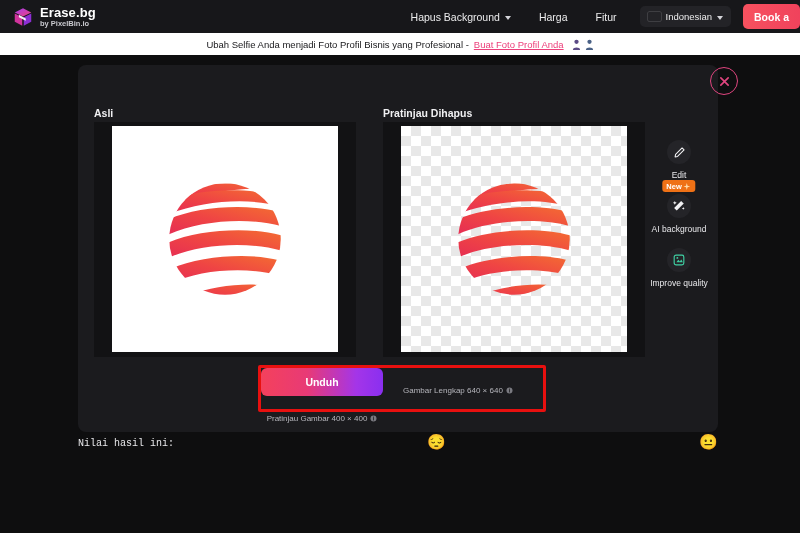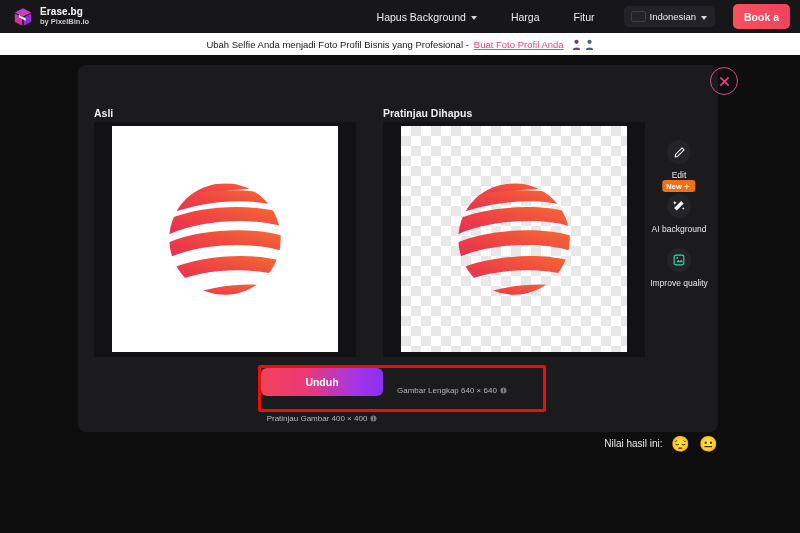--- a/index.html
+++ b/index.html
@@ -12,24 +12,24 @@
   #app { position: relative; width: 800px; height: 533px; background: #0f0f10; }
 
   
   .topnav {
     position: absolute; left: 0; top: 0; width: 800px; height: 33px;
     background: #17171a; display: flex; align-items: center;
   }
   .brand { display: flex; align-items: center; gap: 6px; padding-left: 12px; }
   .brand-logo { width: 22px; height: 22px; flex: 0 0 auto; }
   .brand-text { line-height: 1; }
-  .brand-title { font-size: 10px; font-weight: 700; color: #ffffff; letter-spacing: .1px; }
+  .brand-title { font-size: 13px; font-weight: 700; color: #ffffff; letter-spacing: .1px; }
   .brand-sub { font-size: 7.5px; color: #c9c9cf; margin-top: 1px; font-weight: 600; }
 
-  .nav-right { margin-left: auto; display: flex; align-items: center; gap: 8px; padding-right: 10px; }
+  .nav-right { margin-left: auto; display: flex; align-items: center; gap: 2px; padding-right: 0; }
   .nav-item {
     font-size: 10.5px; color: #ececed; padding: 0 13px; display: flex;
     align-items: center; gap: 5px; height: 33px; cursor: pointer; white-space: nowrap;
   }
   .caret { width: 0; height: 0; border-left: 3.5px solid transparent; border-right: 3.5px solid transparent;
            border-top: 4px solid #d5d5da; display: inline-block; position: relative; top: 1px; }
   .lang-pill {
     display: flex; align-items: center; gap: 5px; background: #232327; border-radius: 5px;
     height: 21px; padding: 0 8px; margin-left: 8px; cursor: pointer;
   }
@@ -97,38 +97,38 @@
   }
   .tool-label { font-size: 8.5px; color: #e9e9ec; margin-top: 6px; white-space: nowrap; }
   .new-badge {
     position: absolute; top: -14px; left: 50%; transform: translateX(-50%);
     background: #ef7116; color: #fff; font-size: 7.5px; font-weight: 700;
     border-radius: 3px; padding: 1.5px 5px 1.5px 4px; display: flex; align-items: center; gap: 2px;
     white-space: nowrap;
   }
 
   
-  .dl-row { position: absolute; left: 183px; top: 303px; display: flex; gap: 14px; justify-content: space-between; }
+  .dl-row { position: absolute; left: 183px; top: 303px; display: flex; gap: 20px; justify-content: space-between; }
   .dl-col { display: flex; flex-direction: column; align-items: center; }
   .dl-btn {
     width: 122px; height: 28px; border-radius: 6px; color: #ffffff; font-size: 10.5px; font-weight: 700;
     display: flex; align-items: center; justify-content: center; cursor: pointer;
     background: linear-gradient(90deg,#f4415c 0%, #e83a76 38%, #a435e8 78%, #8a2ff0 100%);
   }
   .dl-sub { font-size: 8px; color: #b6b6bc; margin-top: 18px; white-space: nowrap; display: flex; align-items: center; gap: 3px; }
 
   .annot-box {
     position: absolute; left: 180px; top: 300px; width: 288px; height: 47px;
     border: 3px solid #e8100f; border-radius: 2px; pointer-events: none;
   }
 
   
   .rating {
     position: absolute; left: 0; right: 0; top: 371px;
-    display: flex; align-items: center; justify-content: flex-end; gap: 9px;
+    display: flex; align-items: center; justify-content: space-between; gap: 9px; font-family: Liberation Mono, monospace;
   }
   .rating-label { font-size: 10px; color: #e9e9ec; }
   .emoji { font-size: 15px; line-height: 1; cursor: pointer; }
 </style>
 </head>
 <body>
 
 <div id="app">
 
   <div class="topnav">

